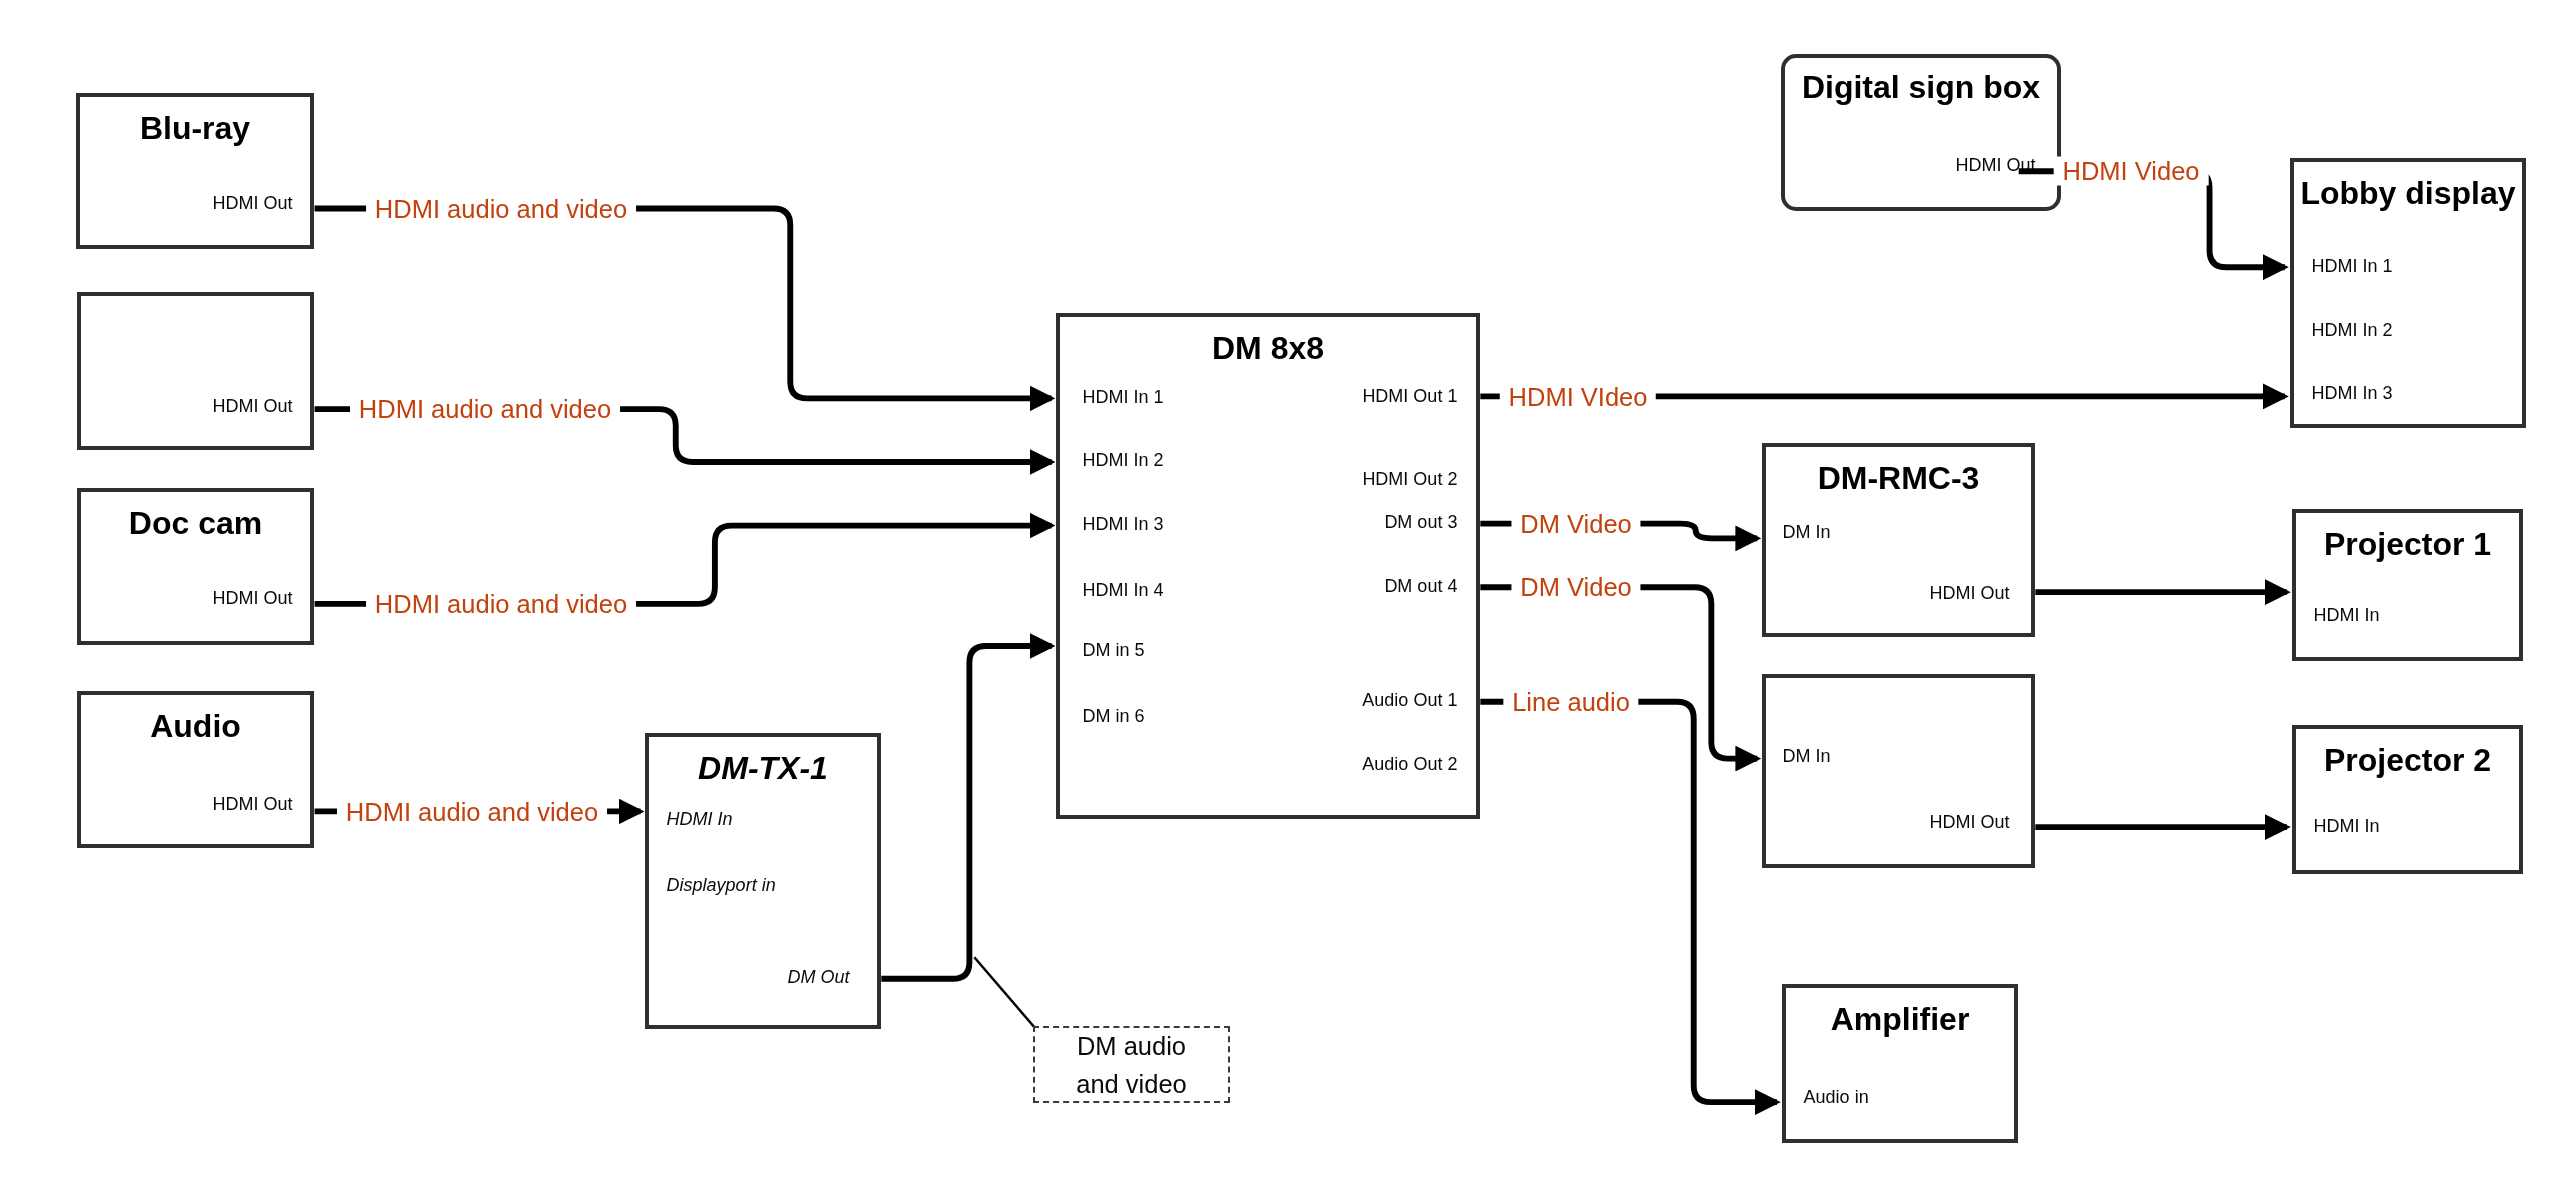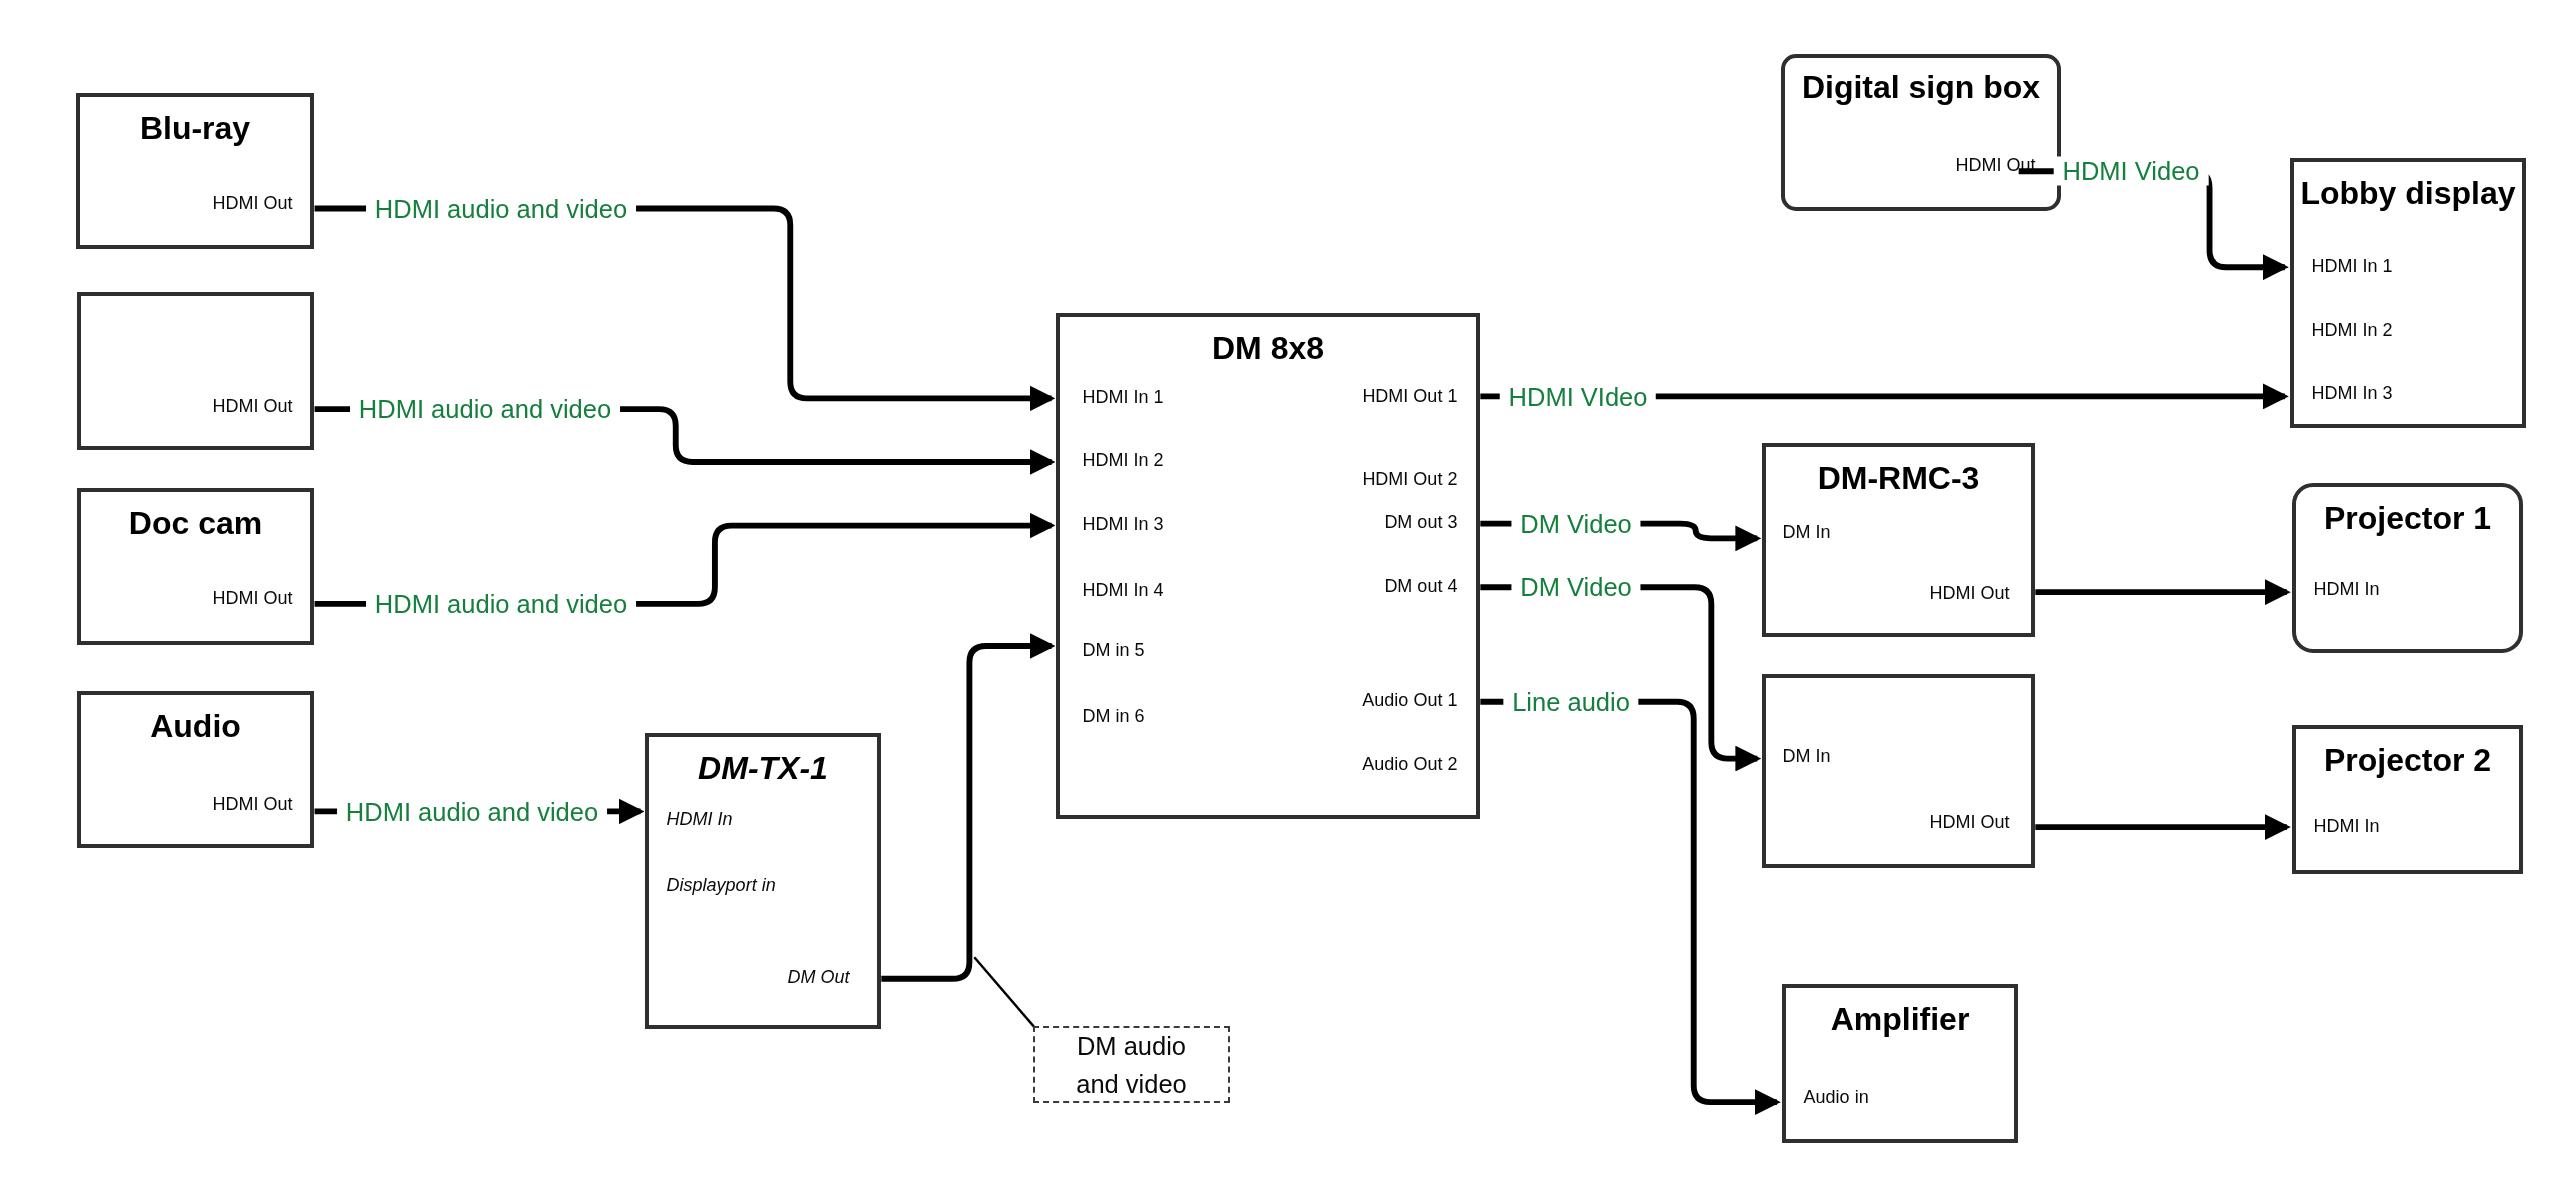--- a/index.html
+++ b/index.html
@@ -24,21 +24,21 @@
   .pr { right:17.6px; text-align:right; }
   svg.wires {
     position:absolute; left:0; top:0; width:2576px; height:1201px;
     z-index:2; pointer-events:none;
   }
   svg.wires path.wire { stroke:#000; stroke-width:6; fill:none; }
   svg.wires path.thin { stroke:#000; stroke-width:2.5; fill:none; }
   .wire-label {
     position:absolute; transform:translate(-50%,-50%);
     background:#ffffff; padding:0 8.8px; font-size:25.5px; line-height:29px;
-    white-space:nowrap; z-index:3; color:#15803d;
+    white-space:nowrap; z-index:3; color:#c2410c;
   }
   .callout {
     position:absolute; left:1033px; top:1026px; width:197px; height:77px;
     border:2px dashed #3a3a3a; box-sizing:border-box; background:#ffffff;
     display:flex; align-items:center; justify-content:center;
     text-align:center; font-size:25.5px; line-height:38px; z-index:3;
     padding:2px 17.6px; color:#0a0a0a;
   }
 </style>
 </head>
@@ -99,21 +99,21 @@
     <span class="port pl" style="top:153px;">HDMI In 2</span>
     <span class="port pl" style="top:216px;">HDMI In 3</span>
   </div>
 
   <div class="node" style="left:1762px; top:443px; width:273px; height:194px;">
     <span class="title">DM-RMC-3</span>
     <span class="port pl" style="top:70px; left:16.6px;">DM In</span>
     <span class="port pr" style="top:131px; right:21.5px;">HDMI Out</span>
   </div>
 
-  <div class="node" style="left:2292px; top:483px; width:231px; height:170px;border-radius:21px;">
+  <div class="node" style="left:2292px; top:509px; width:231px; height:152px;">
     <span class="title">Projector 1</span>
     <span class="port pl" style="top:87px;">HDMI In</span>
   </div>
 
   <div class="node" style="left:1762px; top:674px; width:273px; height:194px;">
     <span class="port pl" style="top:63px; left:16.6px;">DM In</span>
     <span class="port pr" style="top:129px; right:21.5px;">HDMI Out</span>
   </div>
 
   <div class="node" style="left:2292px; top:725px; width:231px; height:149px;">

